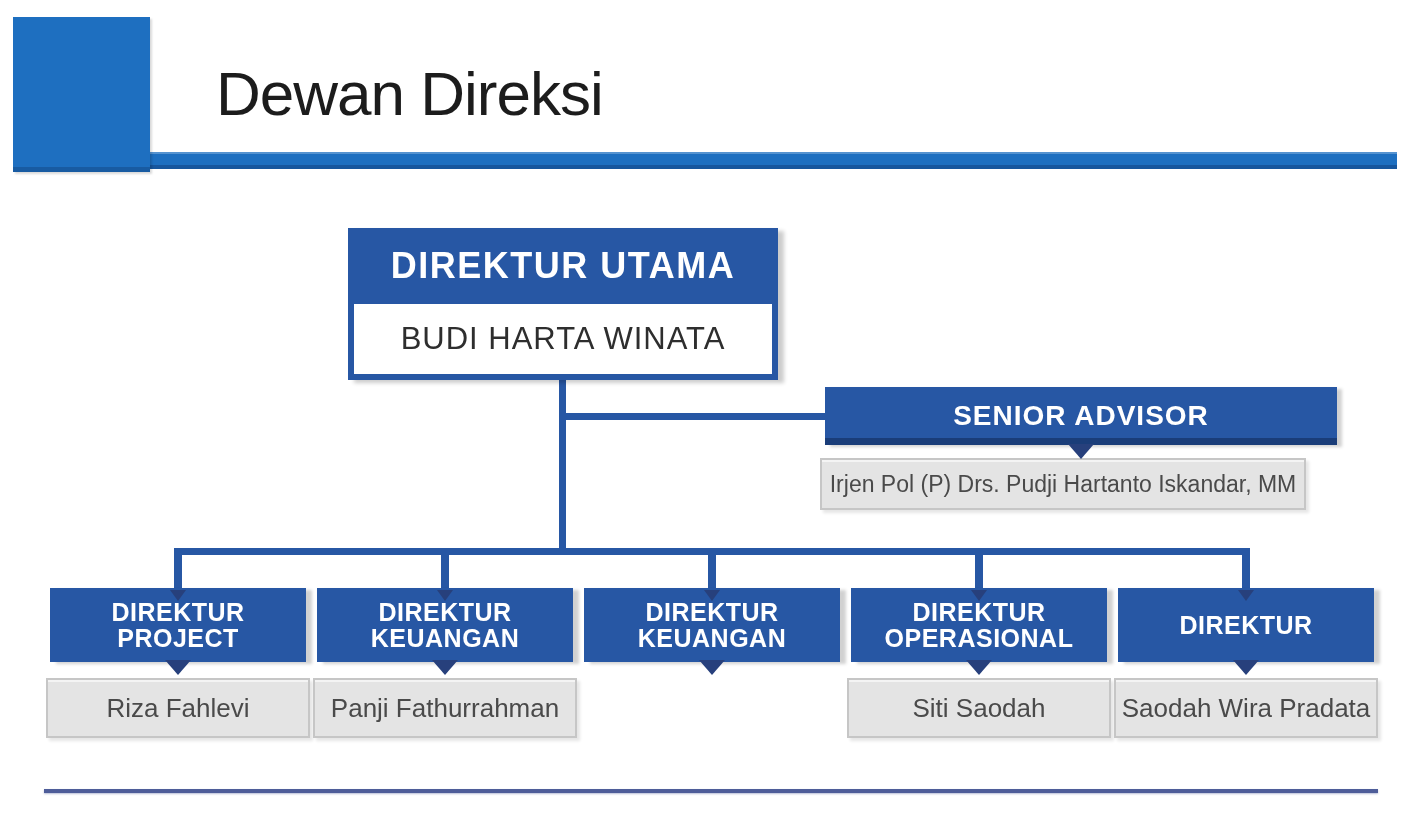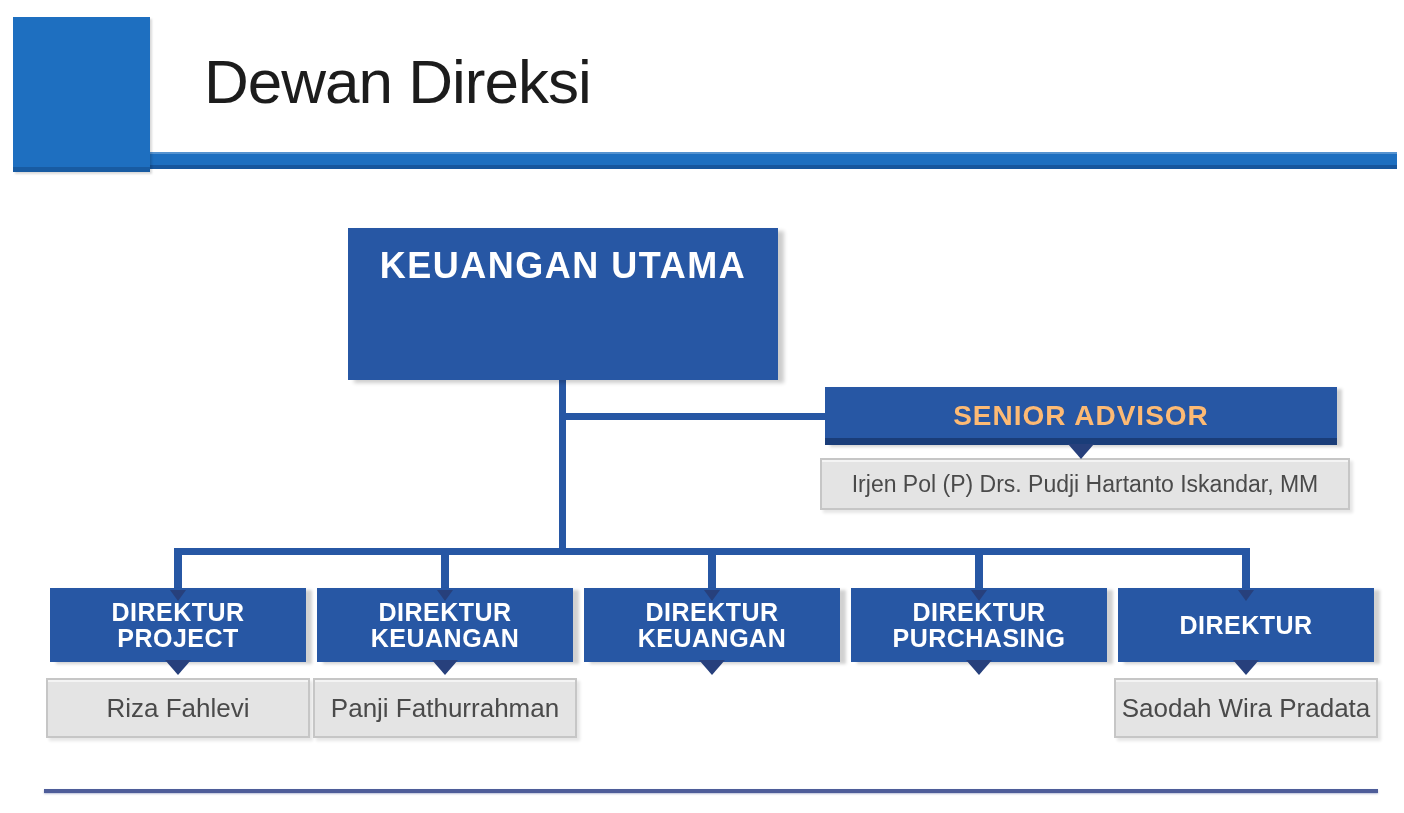--- a/index.html
+++ b/index.html
@@ -22,21 +22,21 @@
   }
   .hdr-bar {
     position: absolute; left: 148px; top: 152px;
     width: 1249px; height: 17px;
     background: #1e6fc0;
     box-shadow: inset 0 -4px 0 rgba(0,0,30,0.22), inset 0 2px 0 rgba(255,255,255,0.25);
     z-index: 2;
   }
   .page-title {
     position: absolute; left: 200px; top: 42px;
-    margin: 4px;
+    margin: 16px;
     font-size: 62px; font-weight: 500; letter-spacing: -1px;
     color: #1c1c1c;
     z-index: 4;
   }
 
   
   .conn { position: absolute; background: #2757a4; z-index: 1; }
   .conn-root-v   { left: 559px; top: 376px; width: 7px;   height: 177px; }
   .conn-adv-h    { left: 562px; top: 413px; width: 263px; height: 7px; }
   .conn-dist     { left: 175px; top: 548px; width: 1074px; height: 7px; }
@@ -62,34 +62,34 @@
     color: #2e2e2e; font-size: 31px; font-weight: 400; letter-spacing: 1px;
   }
 
   
   .adv-title-box {
     position: absolute; left: 825px; top: 387px;
     width: 512px; height: 58px;
     background: #2757a4;
     box-shadow: inset 0 -7px 0 rgba(8,22,58,0.40), 5px 2px 3px rgba(0,0,0,0.18);
     display: flex; align-items: center; justify-content: center;
-    color: #fdba74; font-size: 28px; font-weight: 700; letter-spacing: 1px;
+    color: #ffffff; font-size: 28px; font-weight: 700; letter-spacing: 1px;
     z-index: 5;
   }
   .adv-arrow {
     position: absolute; left: 1068px; top: 444px;
     width: 0; height: 0;
     border-left: 13px solid transparent;
     border-right: 13px solid transparent;
     border-top: 15px solid #27407c;
     z-index: 6;
   }
   .adv-name-box {
     position: absolute; left: 820px; top: 458px;
-    width: 530px; height: 52px;
+    width: 486px; height: 52px;
     background: #e4e4e4;
     border: 2px solid #c6c6c6;
     box-sizing: border-box;
     box-shadow: inset 0 2px 0 #f4f4f4, 3px 3px 3px rgba(0,0,0,0.10);
     display: flex; align-items: center; justify-content: center;
     color: #4a4a4a; font-size: 23px;
     z-index: 5;
   }
 
   
@@ -159,21 +159,22 @@
 
   <div class="hdr-square"></div>
   <div class="hdr-bar"></div>
   <h1 class="page-title">Dewan Direksi</h1>
 
   <div class="conn conn-root-v"></div>
   <div class="conn conn-adv-h"></div>
   <div class="conn conn-dist"></div>
 
   <div class="root-box">
-    <div class="root-title">KEUANGAN UTAMA</div>
+    <div class="root-title">DIREKTUR UTAMA</div>
+    <div class="root-name">BUDI HARTA WINATA</div>
   </div>
 
   <div class="adv-title-box">SENIOR ADVISOR</div>
   <div class="adv-arrow"></div>
   <div class="adv-name-box">Irjen Pol (P) Drs. Pudji Hartanto Iskandar, MM</div>
 
   <div class="dir-col dir-col-1">
     <div class="dir-stub"></div>
     <div class="dir-entry-arrow"></div>
     <div class="dir-title">
@@ -203,23 +204,24 @@
       <span>KEUANGAN</span>
     </div>
     <div class="dir-arrow"></div>
   </div>
 
   <div class="dir-col dir-col-4">
     <div class="dir-stub"></div>
     <div class="dir-entry-arrow"></div>
     <div class="dir-title">
       <span>DIREKTUR</span>
-      <span>PURCHASING</span>
-    </div>
-    <div class="dir-arrow"></div>
+      <span>OPERASIONAL</span>
+    </div>
+    <div class="dir-arrow"></div>
+    <div class="dir-name">Siti Saodah</div>
   </div>
 
   <div class="dir-col dir-col-5">
     <div class="dir-stub"></div>
     <div class="dir-entry-arrow"></div>
     <div class="dir-title">
       <span>DIREKTUR</span>
     </div>
     <div class="dir-arrow"></div>
     <div class="dir-name">Saodah Wira Pradata</div>

